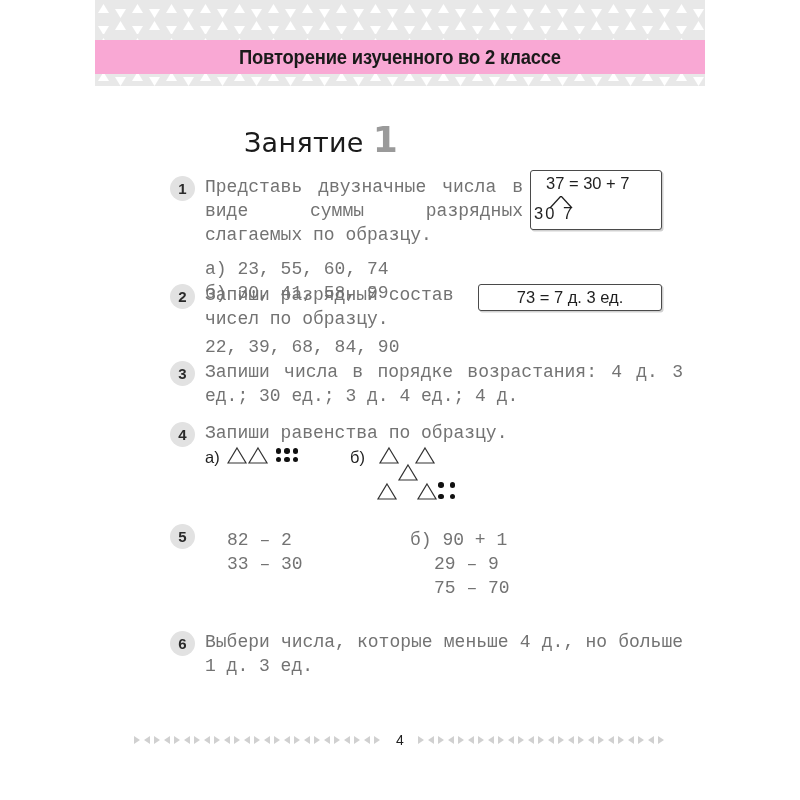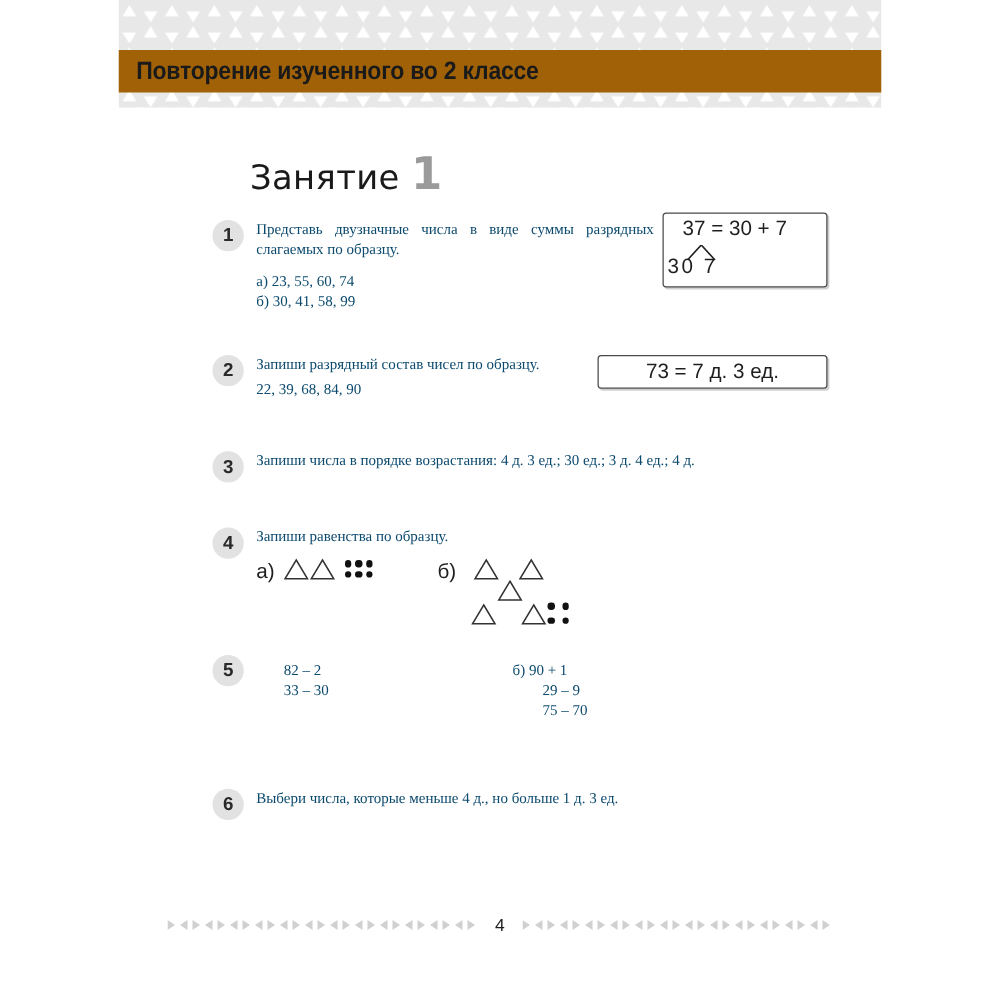--- a/index.html
+++ b/index.html
@@ -38,24 +38,24 @@
   }
   #header-pattern {
     position: absolute;
     left: 0; top: 0;
     width: 610px; height: 86px;
   }
   #title-strip {
     position: absolute;
     left: 95px; top: 40px;
     width: 610px; height: 34px;
-    background: #a16207;
+    background: #f9a8d4;
     display: flex;
     align-items: center;
-    justify-content: flex-start;
+    justify-content: center;
   }
   #banner-title {
     font-family: "Liberation Sans", sans-serif;
     font-size: 20px;
     font-weight: bold;
     color: #1a1a1a;
     letter-spacing: -0.2px;
     transform: scaleX(0.92);
     white-space: nowrap;
   }
@@ -67,20 +67,21 @@
     display: flex;
     align-items: baseline;
     gap: 9px;
   }
   #lesson-word {
     font-family: "DejaVu Sans", sans-serif;
     font-size: 27px;
     font-weight: normal;
     color: #1a1a1a;
     letter-spacing: 0.3px;
+    margin-left: 44px;
   }
   #lesson-number {
     font-family: "DejaVu Sans", sans-serif;
     font-size: 36px;
     font-weight: bold;
     color: #9a9a9a;
     line-height: 1;
   }
 
   
@@ -98,23 +99,23 @@
     color: #2a2a2a;
     font-family: "Liberation Sans", sans-serif;
     font-size: 15px;
     font-weight: bold;
     display: flex;
     align-items: center;
     justify-content: center;
   }
   .task-body {
     margin-left: 35px;
-    font-family: Liberation Serif, serif;
-    font-size: 12px;
-    color: #0c4a6e;
+    font-family: Liberation Mono, monospace;
+    font-size: 18px;
+    color: #737373;
     line-height: 1.33;
   }
   .justify {
     text-align: justify;
     text-align-last: left;
   }
   .sub-line {
     display: block;
     white-space: nowrap;
   }

